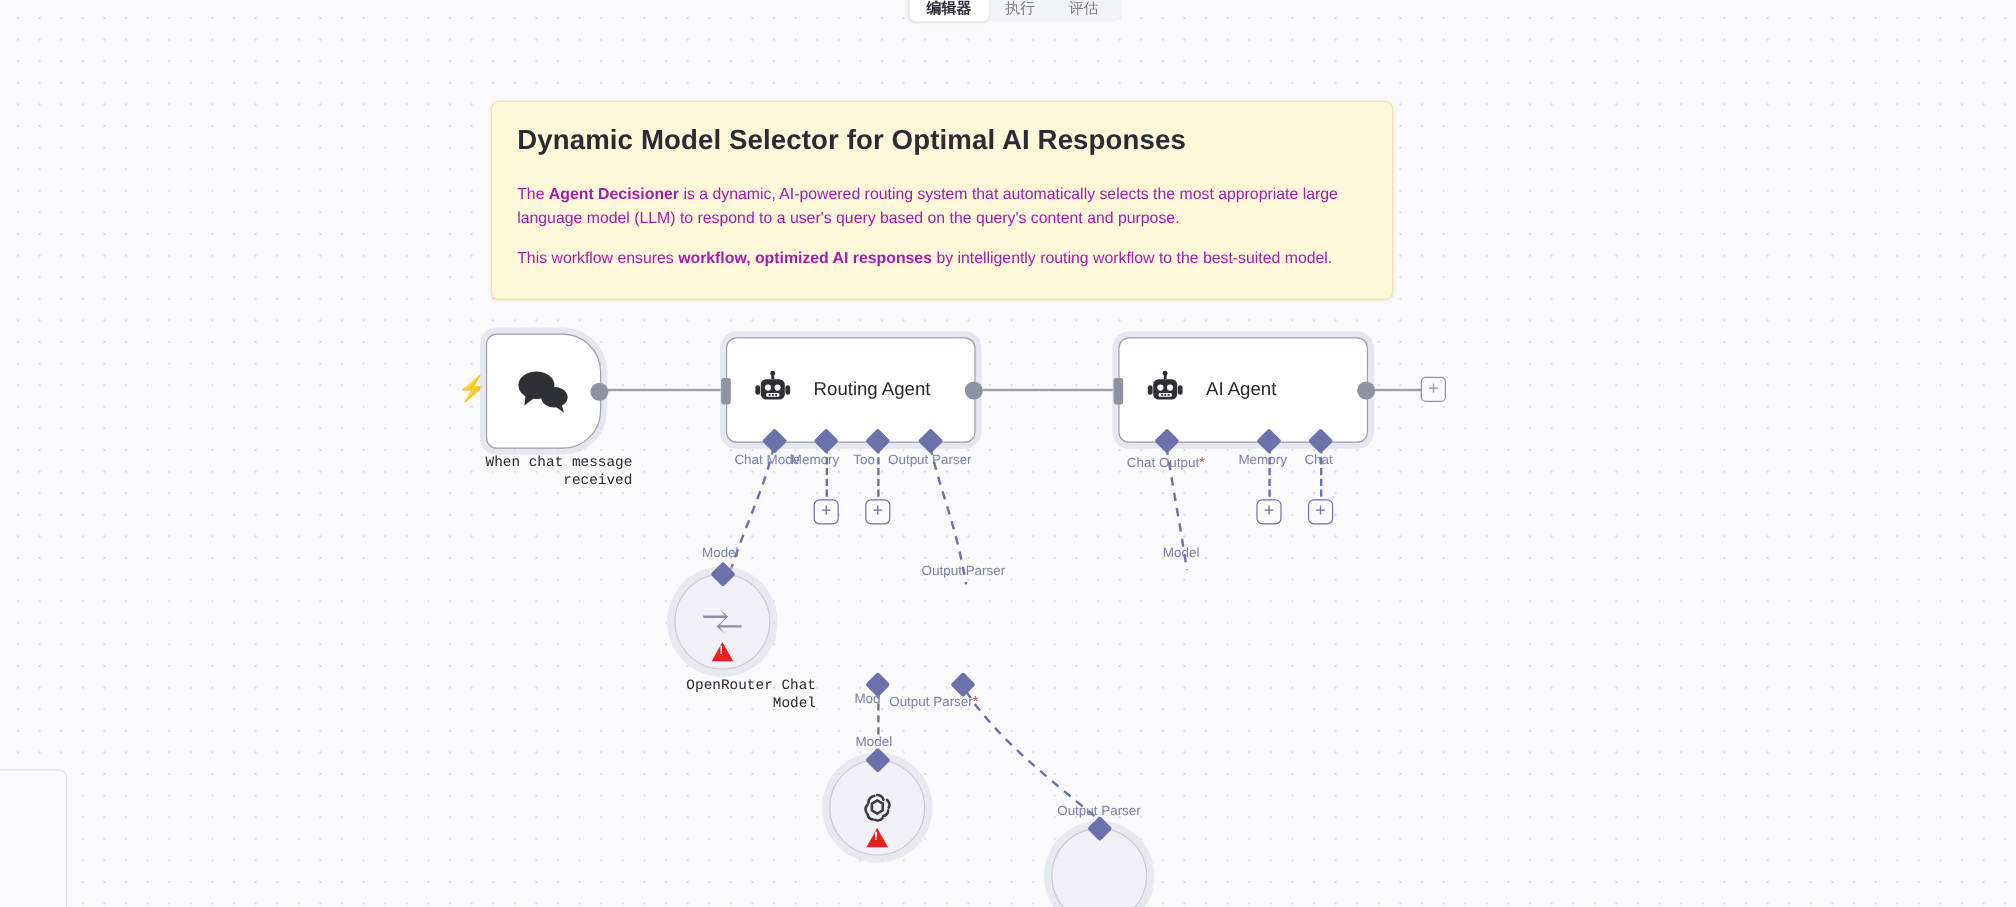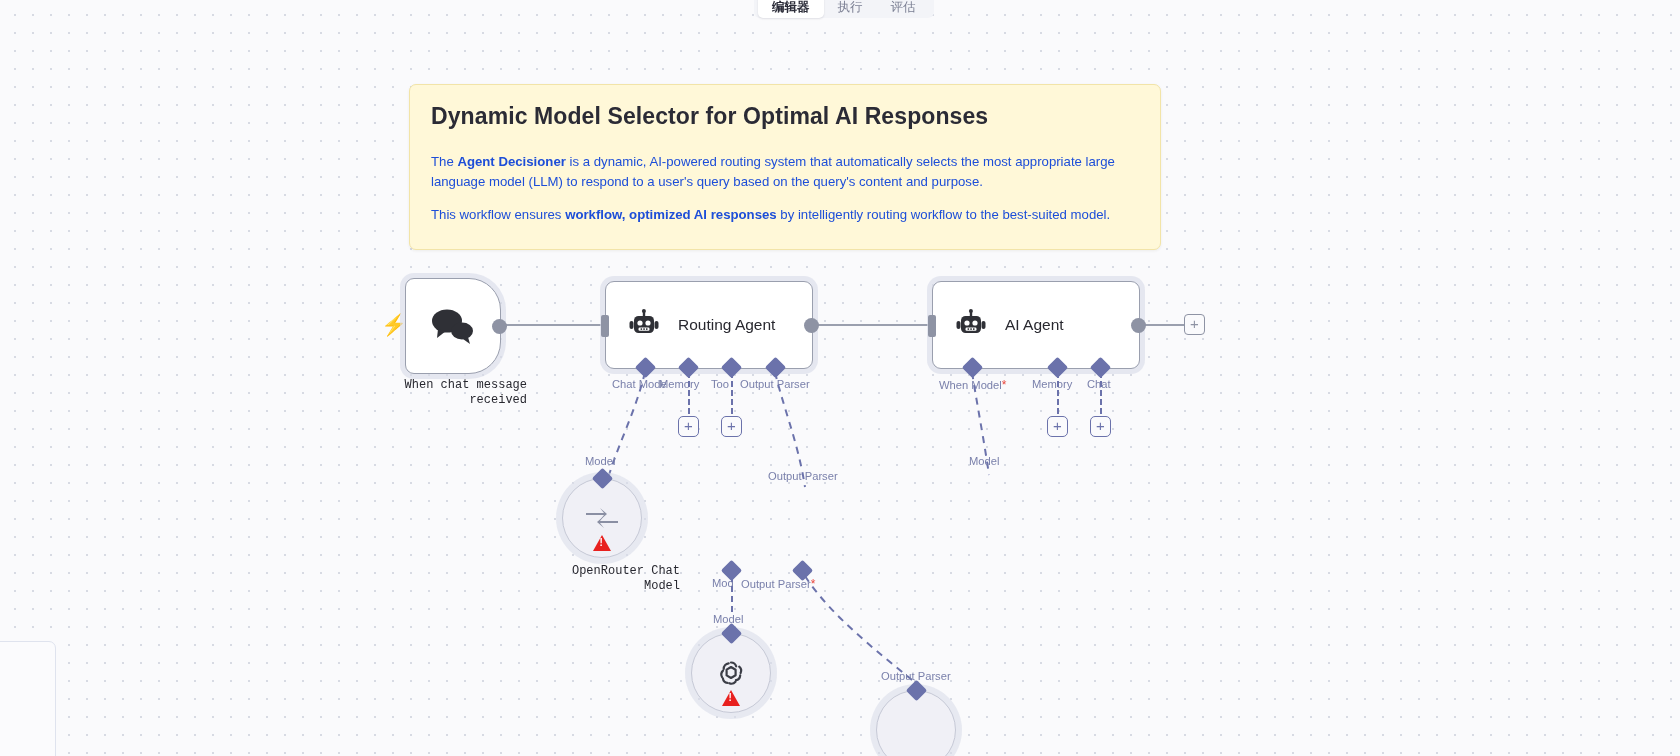--- a/index.html
+++ b/index.html
@@ -62,21 +62,21 @@
     margin: 2px 0 22px 3px;
     font-size: 23px;
     font-weight: bold;
     color: #2b2b35;
     letter-spacing: .1px;
   }
   #sticky p {
     margin: 0 0 13px 3px;
     font-size: 13.2px;
     line-height: 1.52;
-    color: #1d4ed8;
+    color: #a21caf;
     max-width: 700px;
   }
   #sticky b { font-weight: bold; }
 
   
   #sticky-bl {
     position: absolute;
     left: -58px; top: 641px;
     width: 112px; height: 150px;
     background: #fbfbfd;
@@ -349,21 +349,21 @@
         <rect x="15.3" y="19.3" width="1.5" height="1.6" fill="#2f3036"></rect>
         <rect x="18" y="19.3" width="1.5" height="1.6" fill="#2f3036"></rect>
       </svg>
       <div class="n-label">AI Agent</div>
       <div class="port-in" style="left:-5px; top:33px;"></div>
       <div class="port-dot" style="right:-7px; top:36px;"></div>
     </div>
   </div>
 
   <div class="diamond" style="left:965px; top:360px;"></div>
-  <div class="sub-label" style="left:939px; top:379px;"><span>When Model</span><span class="req-star">*</span></div>
+  <div class="sub-label" style="left:939px; top:379px;"><span>Chat Output</span><span class="req-star">*</span></div>
 
   <div class="diamond" style="left:1050px; top:360px;"></div>
   <div class="sub-label" style="left:1032px; top:379px;">Memory</div>
 
   <div class="diamond" style="left:1093px; top:360px;"></div>
   <div class="sub-label" style="left:1087px; top:379px;">Chat</div>
 
   <div class="dash" style="left:1057px; top:372px; height:42px;"></div>
   <div class="plus-btn" style="left:1047px; top:416px;">+</div>
   <div class="dash" style="left:1100px; top:372px; height:42px;"></div>

